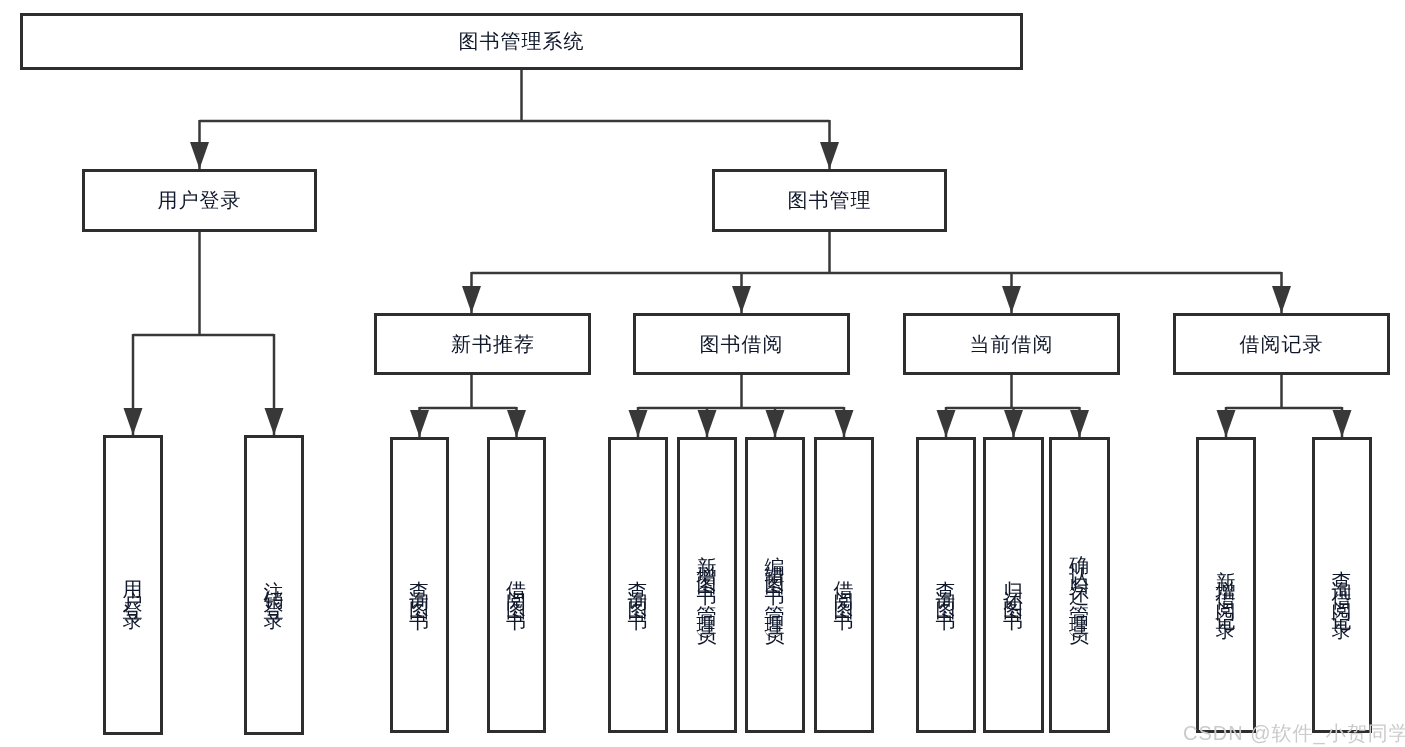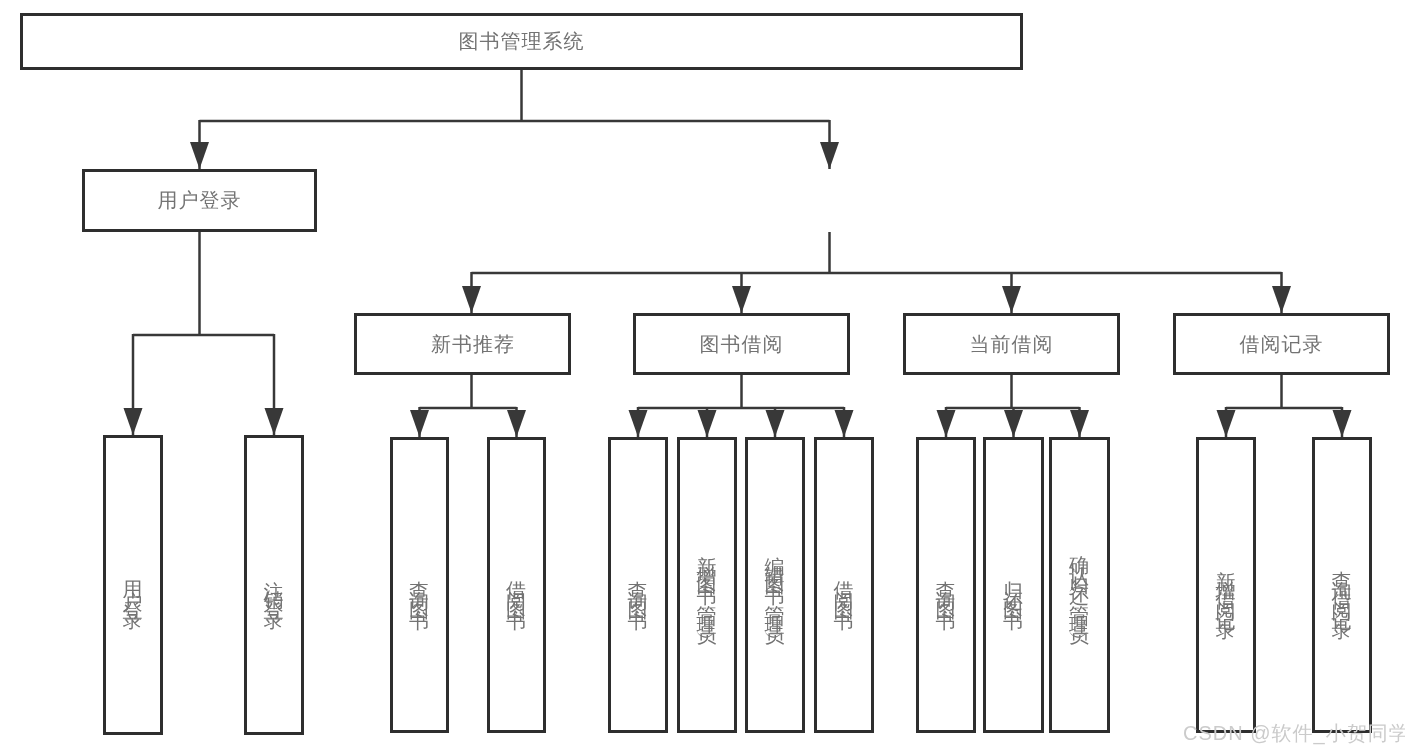--- a/index.html
+++ b/index.html
@@ -14,41 +14,41 @@
   #wires { position: absolute; left: 0; top: 0; z-index: 0; }
   .node {
     position: absolute;
     box-sizing: border-box;
     background: #ffffff;
     border: 3px solid #2e2e2e;
     display: flex;
     align-items: center;
     justify-content: center;
     z-index: 1;
-    color: #737373;
+    color: #0f172a;
   }
   .node .htext {
     font-size: 20px;
     letter-spacing: 1px;
     white-space: nowrap;
   }
   .node .vtext {
     writing-mode: vertical-rl;
     text-orientation: mixed;
     font-size: 20px;
     letter-spacing: 10px;
     line-height: 1;
     white-space: nowrap;
   }
   
   .root-box   { left: 20px;  top: 13px;  width: 1003px; height: 57px; }
   .l2-a       { left: 82px;  top: 169px; width: 235px;  height: 63px; }
   .l2-b       { left: 712px; top: 169px; width: 235px;  height: 63px; }
   .l3         { top: 313px;  width: 217px; height: 62px; }
-  .l3-1 { left: 354px; padding-left: 21px; } .l3-2 { left: 633px; align-items: center; } .l3-3 { left: 903px; } .l3-4 { left: 1173px; }
+  .l3-1 { left: 374px; padding-left: 21px; } .l3-2 { left: 633px; align-items: center; } .l3-3 { left: 903px; } .l3-4 { left: 1173px; }
   .leafA      { top: 435px; width: 60px; height: 300px; }
   .leaf       { top: 437px; width: 60px; height: 296px; }
   .lfA-1 { left: 103px; } .lfA-2 { left: 244px; }
   .lf-1 { left: 390px; width: 59px; } .lf-2 { left: 487px; width: 59px; }
   .lf-3 { left: 608px; } .lf-4 { left: 677px; } .lf-5 { left: 745px; } .lf-6 { left: 814px; }
   .lf-7 { left: 916px; } .lf-8 { left: 983px; width: 61px; } .lf-9 { left: 1049px; width: 61px; }
   .lf-10 { left: 1196px; } .lf-11 { left: 1312px; }
   #watermark {
     position: absolute;
     left: 1183px;
@@ -115,20 +115,23 @@
     </g>
   </svg>
 
   <div class="node root-box">
     <span class="htext">图书管理系统</span>
   </div>
 
   <div class="node l2-a">
     <span class="htext">用户登录</span>
   </div>
+  <div class="node l2-b">
+    <span class="htext">图书管理</span>
+  </div>
 
   <div class="node l3 l3-1">
     <span class="htext">新书推荐</span>
   </div>
   <div class="node l3 l3-2">
     <span class="htext">图书借阅</span>
   </div>
   <div class="node l3 l3-4">
     <span class="htext">借阅记录</span>
   </div>

